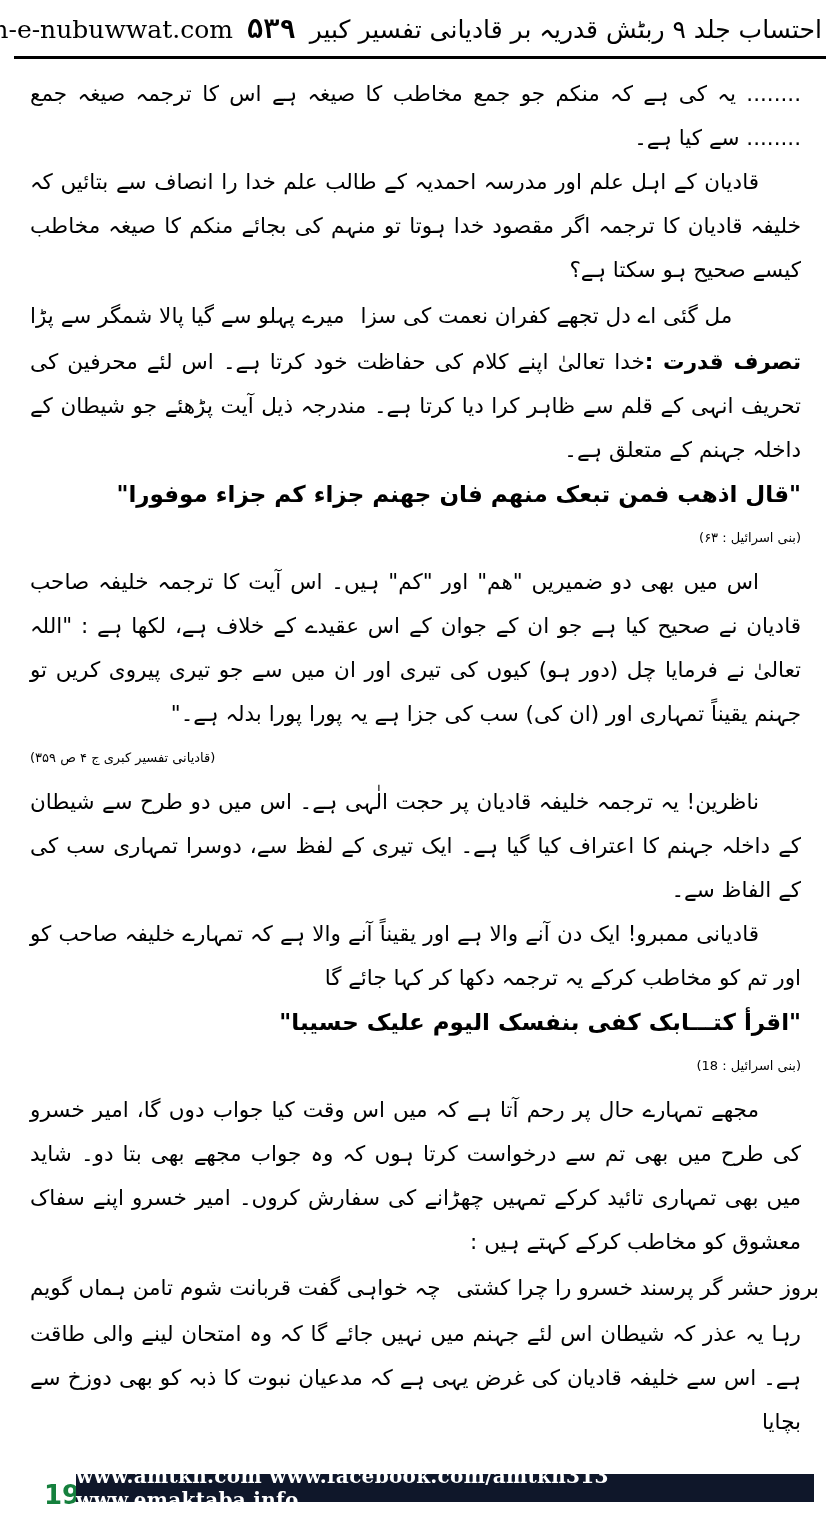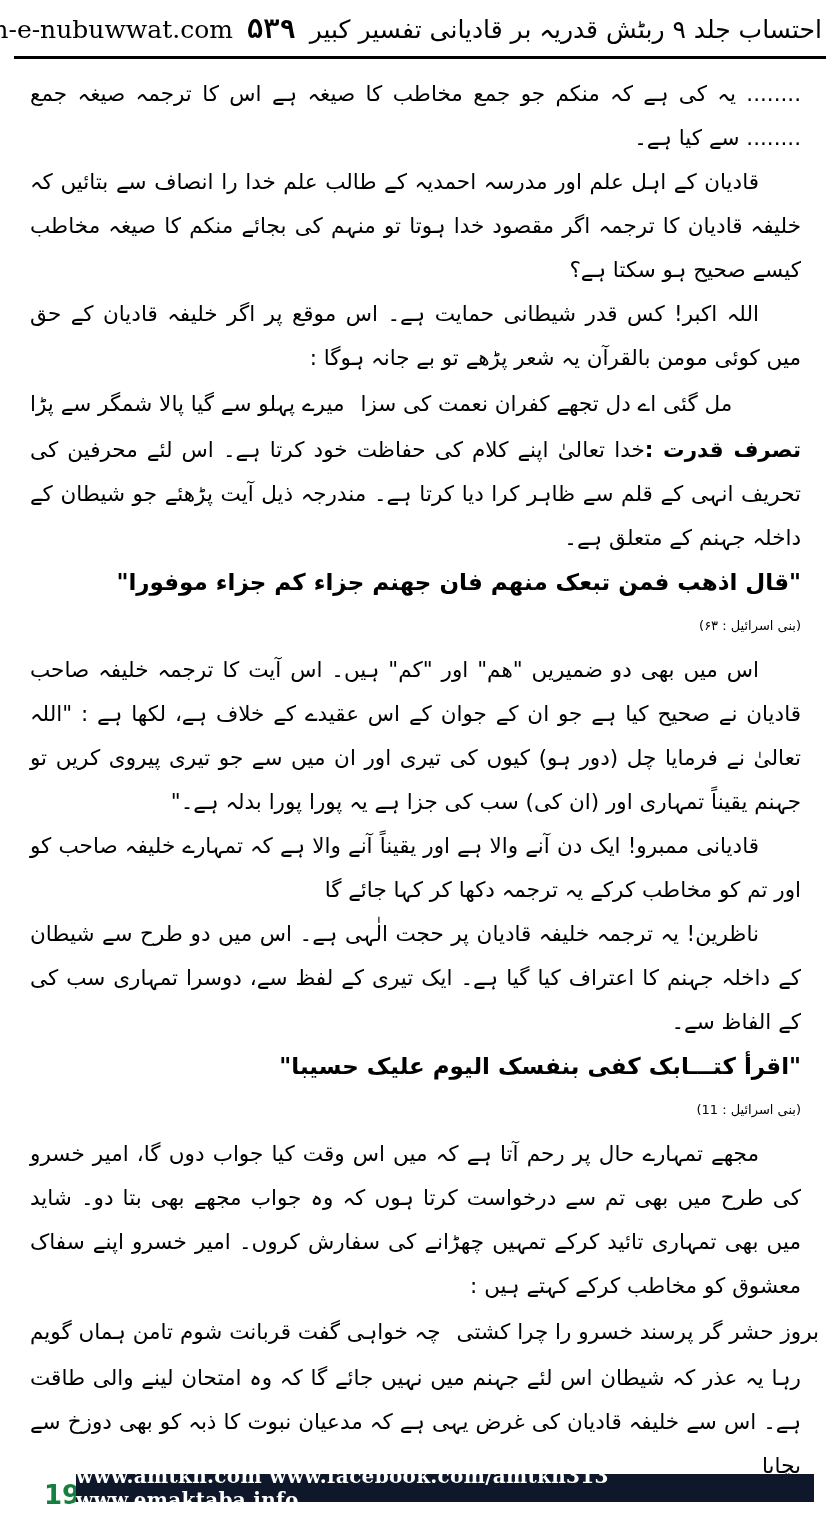--- a/index.html
+++ b/index.html
@@ -150,43 +150,43 @@
   </div>
 
   <div class="rule top"></div>
 
   <div class="body">
 
     <p>........ یہ کی ہے کہ منکم جو جمع مخاطب کا صیغہ ہے اس کا ترجمہ صیغہ جمع ........ سے کیا ہے۔</p>
 
     <p class="indent">قادیان کے اہل علم اور مدرسہ احمدیہ کے طالب علم خدا را انصاف سے بتائیں کہ خلیفہ قادیان کا ترجمہ اگر مقصود خدا ہوتا تو منہم کی بجائے منکم کا صیغہ مخاطب کیسے صحیح ہو سکتا ہے؟</p>
 
-    <p class="indent">اللہ اکبر! کس قدر شیطانی حمایت ہے۔ اس موقع پر اگر خلیفہ قادیان کے حق میں کوئی مومن بالقرآن یہ شعر پڑھے تو بے جانہ ہوگا :</p>
 
     <div class="couplet">
       <span>میرے پہلو سے گیا پالا شمگر سے پڑا</span>
       <span>مل گئی اے دل تجھے کفران نعمت کی سزا</span>
     </div>
 
     <p><span class="bold underline">تصرف قدرت :</span><span>خدا تعالیٰ اپنے کلام کی حفاظت خود کرتا ہے۔ اس لئے محرفین کی تحریف انہی کے قلم سے ظاہر کرا دیا کرتا ہے۔ مندرجہ ذیل آیت پڑھئے جو شیطان کے داخلہ جہنم کے متعلق ہے۔</span></p>
 
     <p class="arabic center">"قال اذھب فمن تبعک منھم فان جھنم جزاء کم جزاء موفورا"</p>
 
     <p class="center small">(بنی اسرائیل : ۶۳)</p>
 
     <p class="indent">اس میں بھی دو ضمیریں "ھم" اور "کم" ہیں۔ اس آیت کا ترجمہ خلیفہ صاحب قادیان نے صحیح کیا ہے جو ان کے جوان کے اس عقیدے کے خلاف ہے، لکھا ہے : "اللہ تعالیٰ نے فرمایا چل (دور ہو) کیوں کی تیری اور ان میں سے جو تیری پیروی کریں تو جہنم یقیناً تمہاری اور (ان کی) سب کی جزا ہے یہ پورا پورا بدلہ ہے۔"</p>
 
+    <p class="small" style="text-align:left;">(قادیانی تفسیر کبری ج ۴ ص ۳۵۹)</p>
+
+    <p class="indent">ناظرین! یہ ترجمہ خلیفہ قادیان پر حجت الٰہی ہے۔ اس میں دو طرح سے شیطان کے داخلہ جہنم کا اعتراف کیا گیا ہے۔ ایک تیری کے لفظ سے، دوسرا تمہاری سب کی کے الفاظ سے۔</p>
 
     <p class="indent">قادیانی ممبرو! ایک دن آنے والا ہے اور یقیناً آنے والا ہے کہ تمہارے خلیفہ صاحب کو اور تم کو مخاطب کرکے یہ ترجمہ دکھا کر کہا جائے گا</p>
 
-    <p class="indent">ناظرین! یہ ترجمہ خلیفہ قادیان پر حجت الٰہی ہے۔ اس میں دو طرح سے شیطان کے داخلہ جہنم کا اعتراف کیا گیا ہے۔ ایک تیری کے لفظ سے، دوسرا تمہاری سب کی کے الفاظ سے۔</p>
-
     <p class="arabic center">"اقرأ کتـــابک کفی بنفسک الیوم علیک حسیبا"</p>
 
-    <p class="center small">(بنی اسرائیل : 11)</p>
+    <p class="center small">(بنی اسرائیل : 18)</p>
 
     <p class="indent">مجھے تمہارے حال پر رحم آتا ہے کہ میں اس وقت کیا جواب دوں گا، امیر خسرو کی طرح میں بھی تم سے درخواست کرتا ہوں کہ وہ جواب مجھے بھی بتا دو۔ شاید میں بھی تمہاری تائید کرکے تمہیں چھڑانے کی سفارش کروں۔ امیر خسرو اپنے سفاک معشوق کو مخاطب کرکے کہتے ہیں :</p>
 
     <div class="couplet">
       <span>چہ خواہی گفت قربانت شوم تامن ہماں گویم</span>
       <span>بروز حشر گر پرسند خسرو را چرا کشتی</span>
     </div>
 
     <p>رہا یہ عذر کہ شیطان اس لئے جہنم میں نہیں جائے گا کہ وہ امتحان لینے والی طاقت ہے۔ اس سے خلیفہ قادیان کی غرض یہی ہے کہ مدعیان نبوت کا ذبہ کو بھی دوزخ سے بچایا</p>
 

